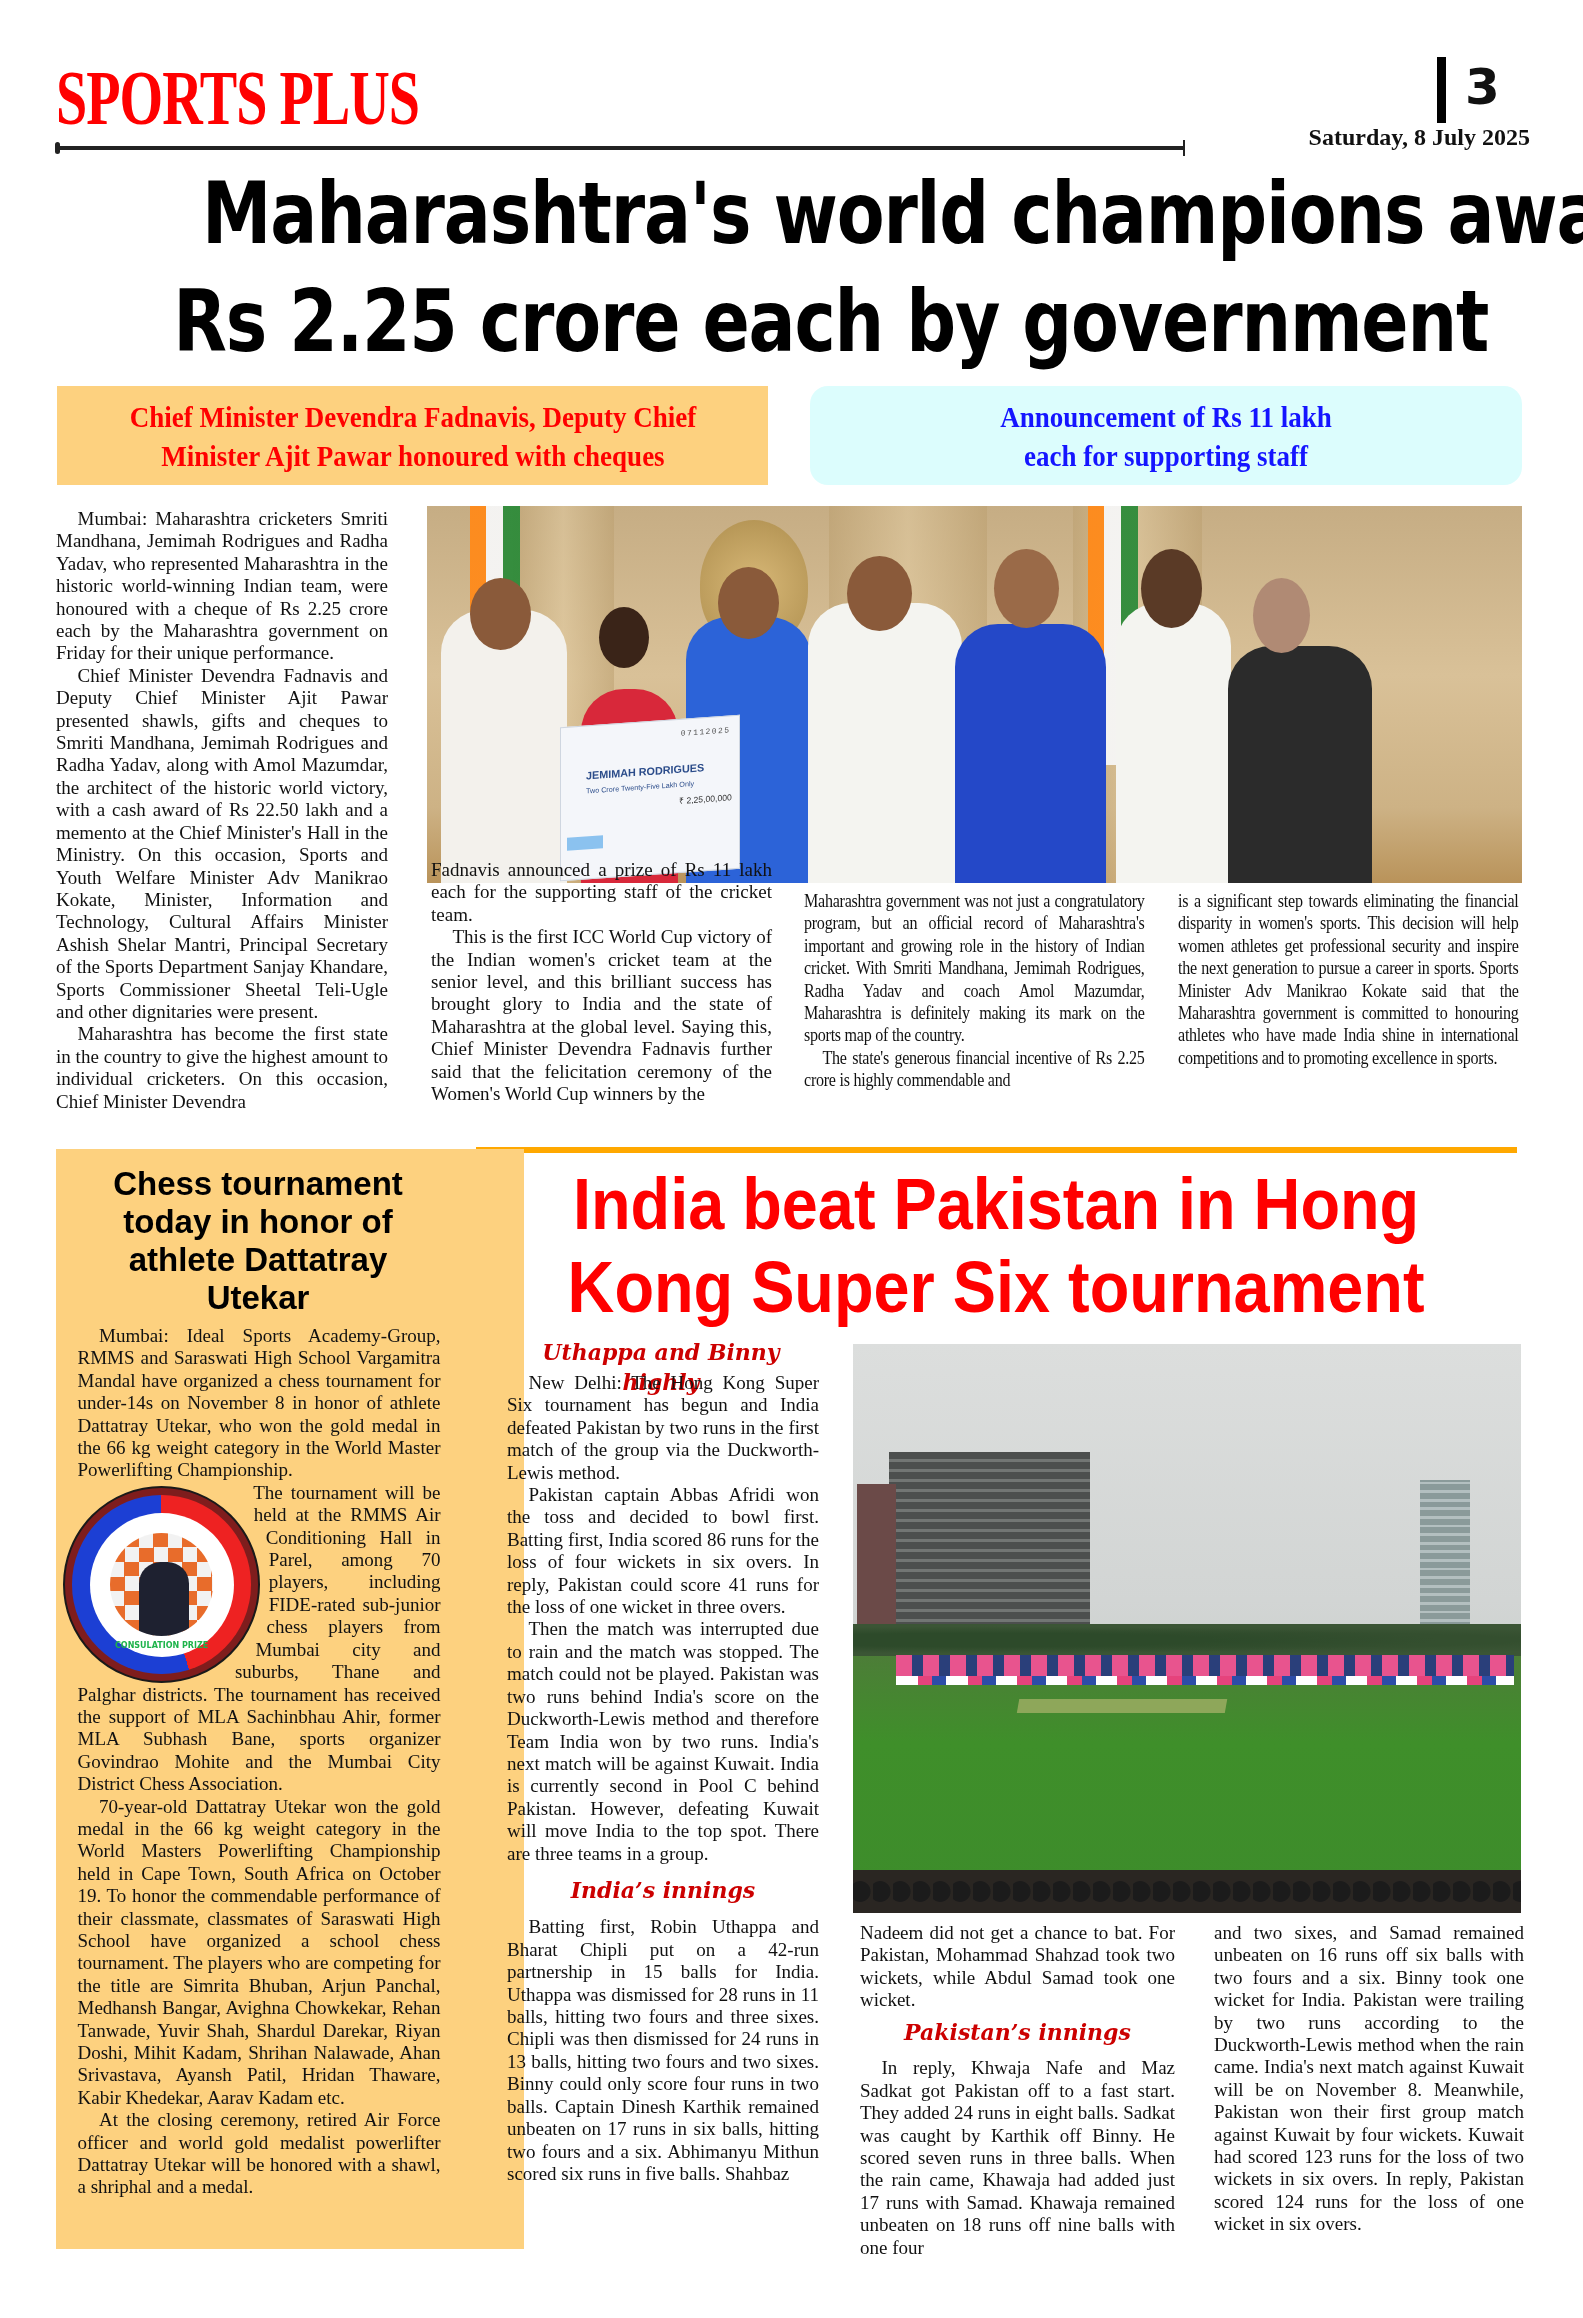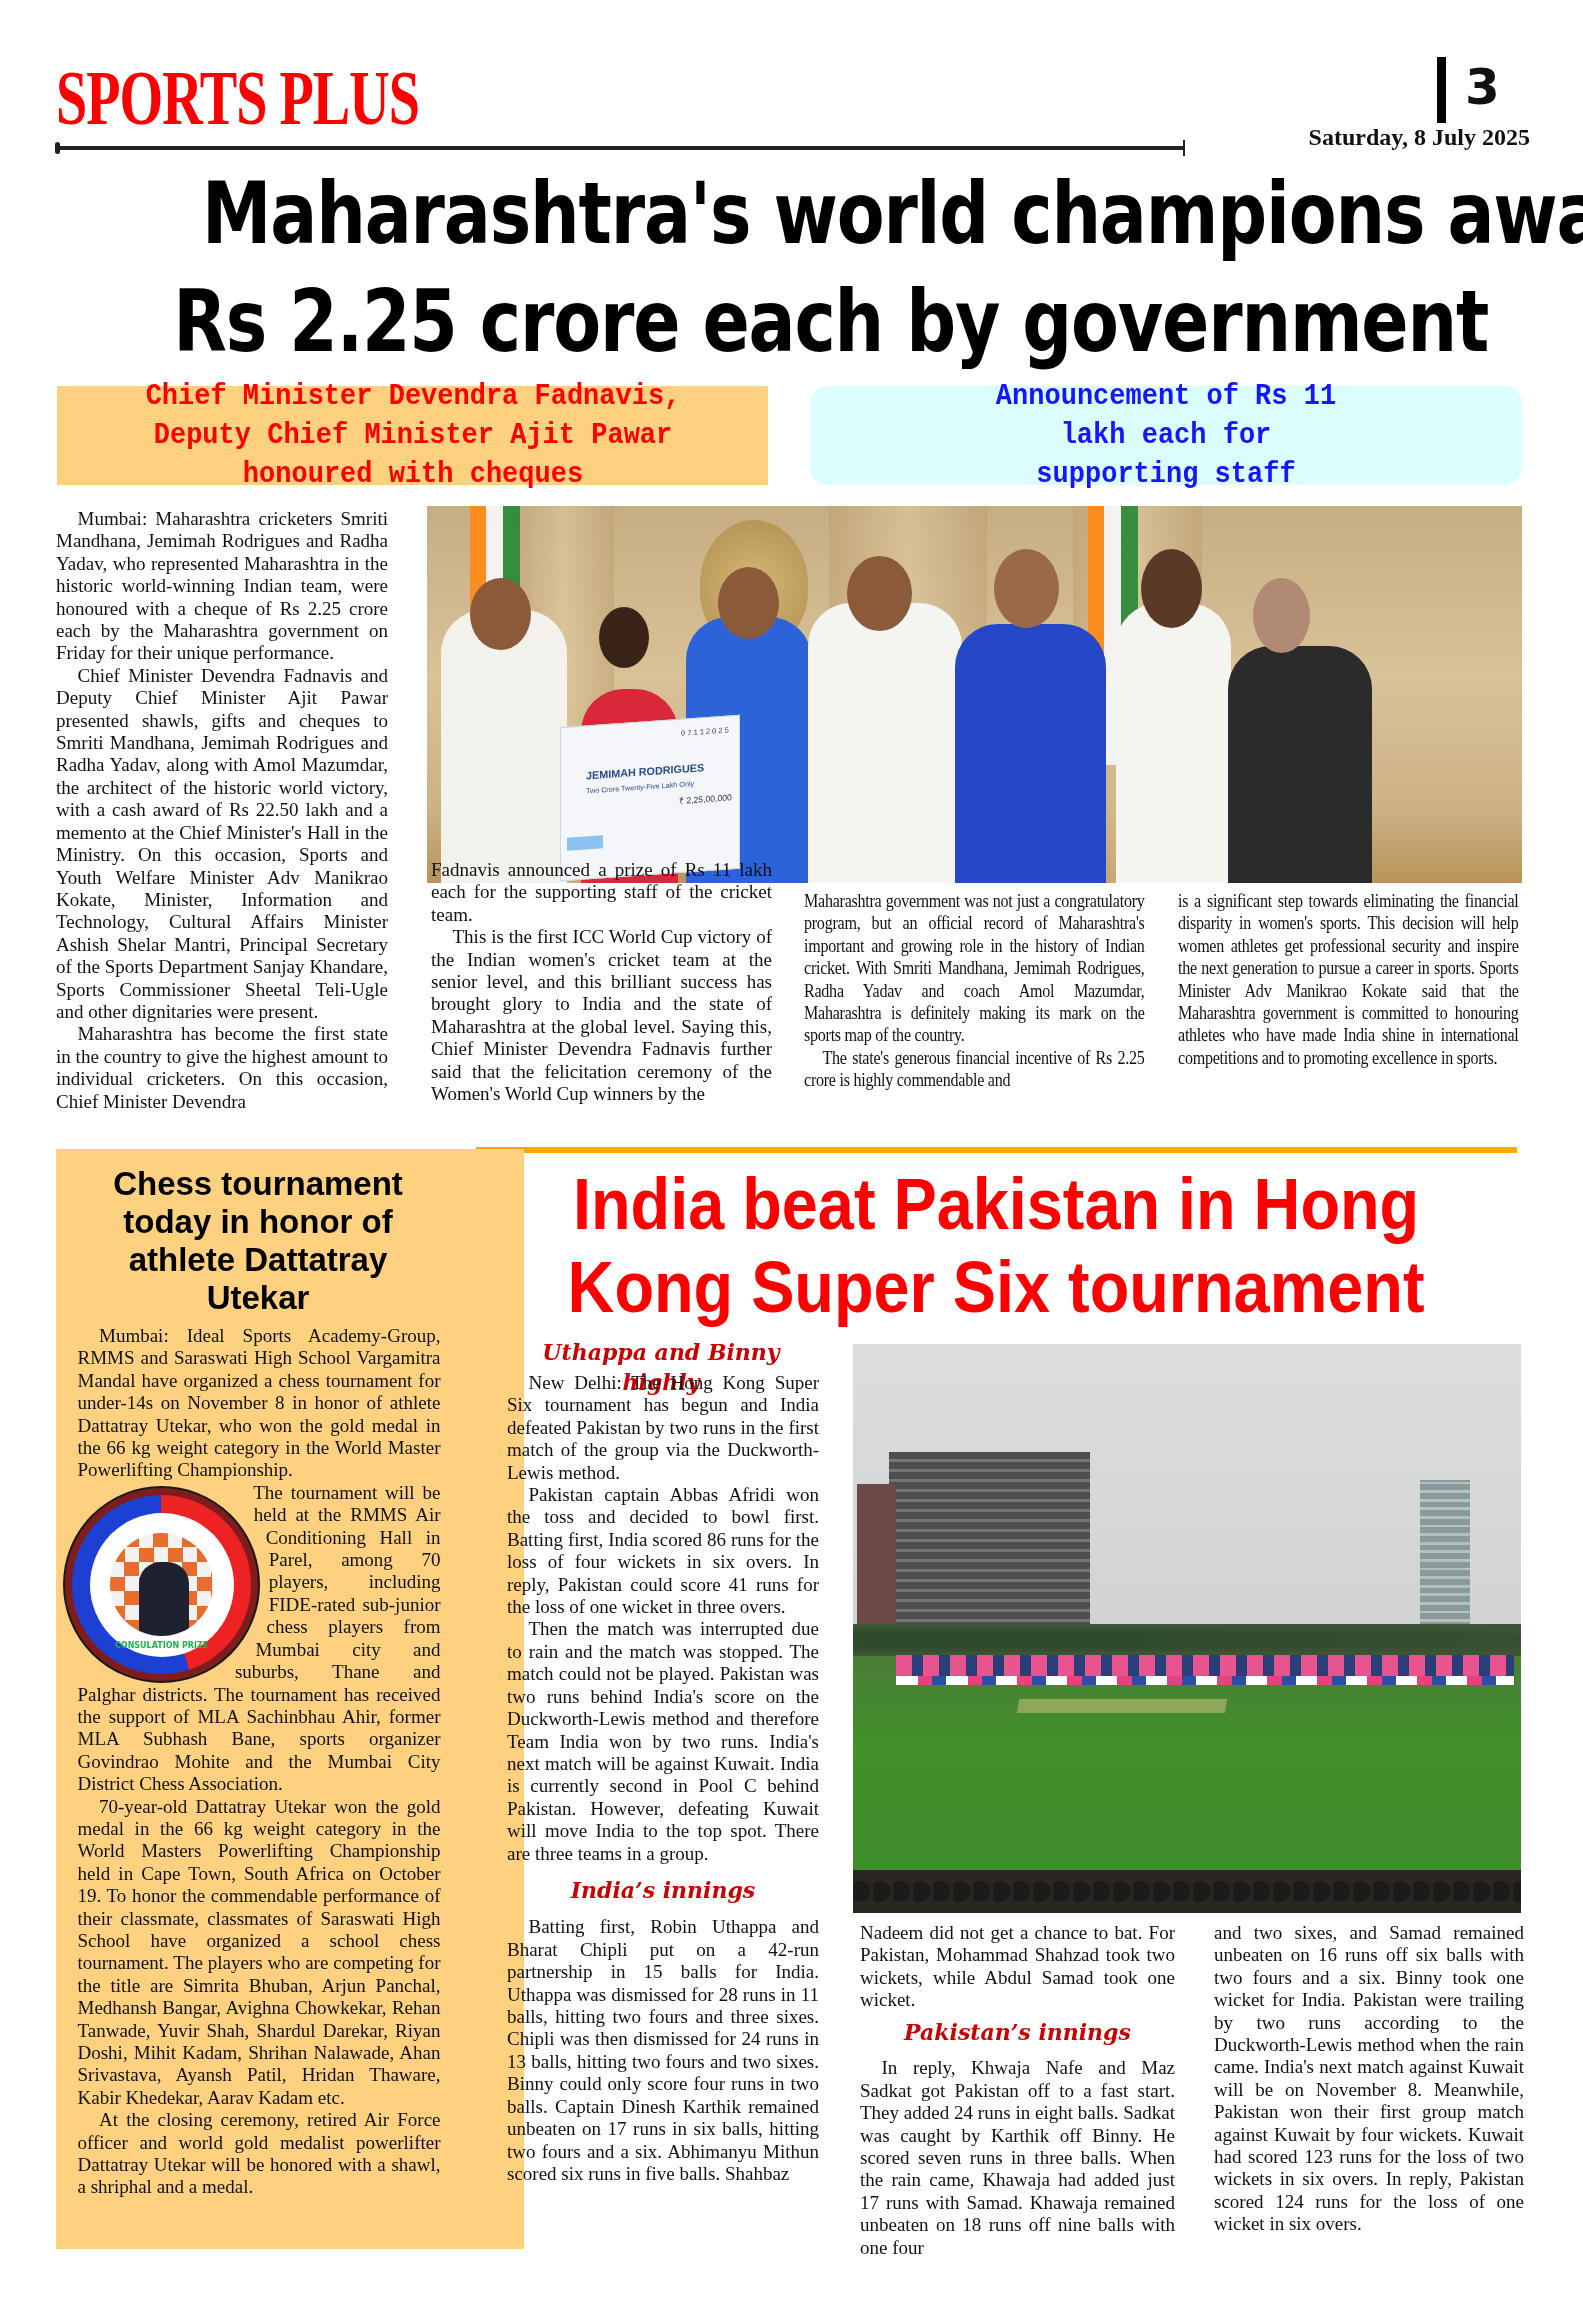--- a/index.html
+++ b/index.html
@@ -16,21 +16,21 @@
   .page-bar { left: 1437px; top: 57px; width: 9.3px; height: 66px; background: #000; }
   .page-num { left: 1465px; top: 62px; font-family: "DejaVu Sans", sans-serif; font-weight: bold; font-size: 50px; line-height: 1; }
   .page-date { left: 1221px; top: 124px; width: 309px; text-align: right; font-family: "Liberation Serif", serif; font-weight: bold; font-size: 24px; white-space: nowrap; }
 
   
   .main-head { left: 29px; width: 1526px; text-align: center; font-family: "DejaVu Sans", sans-serif; font-weight: bold; color: #000; font-size: 85px; line-height: 1; white-space: nowrap; }
   .main-head span { display: inline-block; transform: scaleX(0.82); transform-origin: center; letter-spacing: -1.4px; }
 
   
   .kicker { top: 386px; height: 99px; display: flex; align-items: center; justify-content: center; text-align: center;
-    font-family: Liberation Mono, monospace; font-weight: bold; font-size: 30px; line-height: 39px; }
+    font-family: Liberation Serif, serif; font-weight: bold; font-size: 30px; line-height: 39px; }
   .kicker span { display: inline-block; transform: scaleX(0.9); }
   .kicker-orange { left: 57px; width: 711px; background: #fdd17f; color: #ff0000; }
   .kicker-blue { left: 810px; width: 712px; background: #dcfdfd; color: #1515ff; border-radius: 18px; }
 
   
   .col { font-family: "Liberation Serif", serif; font-size: 19px; line-height: 22.4px; text-align: justify; color: #111; hyphens: none; }
   .col p { text-indent: 21.5px; }
   .col-narrow { font-size: 18.7px; letter-spacing: -0.3px; transform: scaleX(0.86); transform-origin: left top; }
 
   

